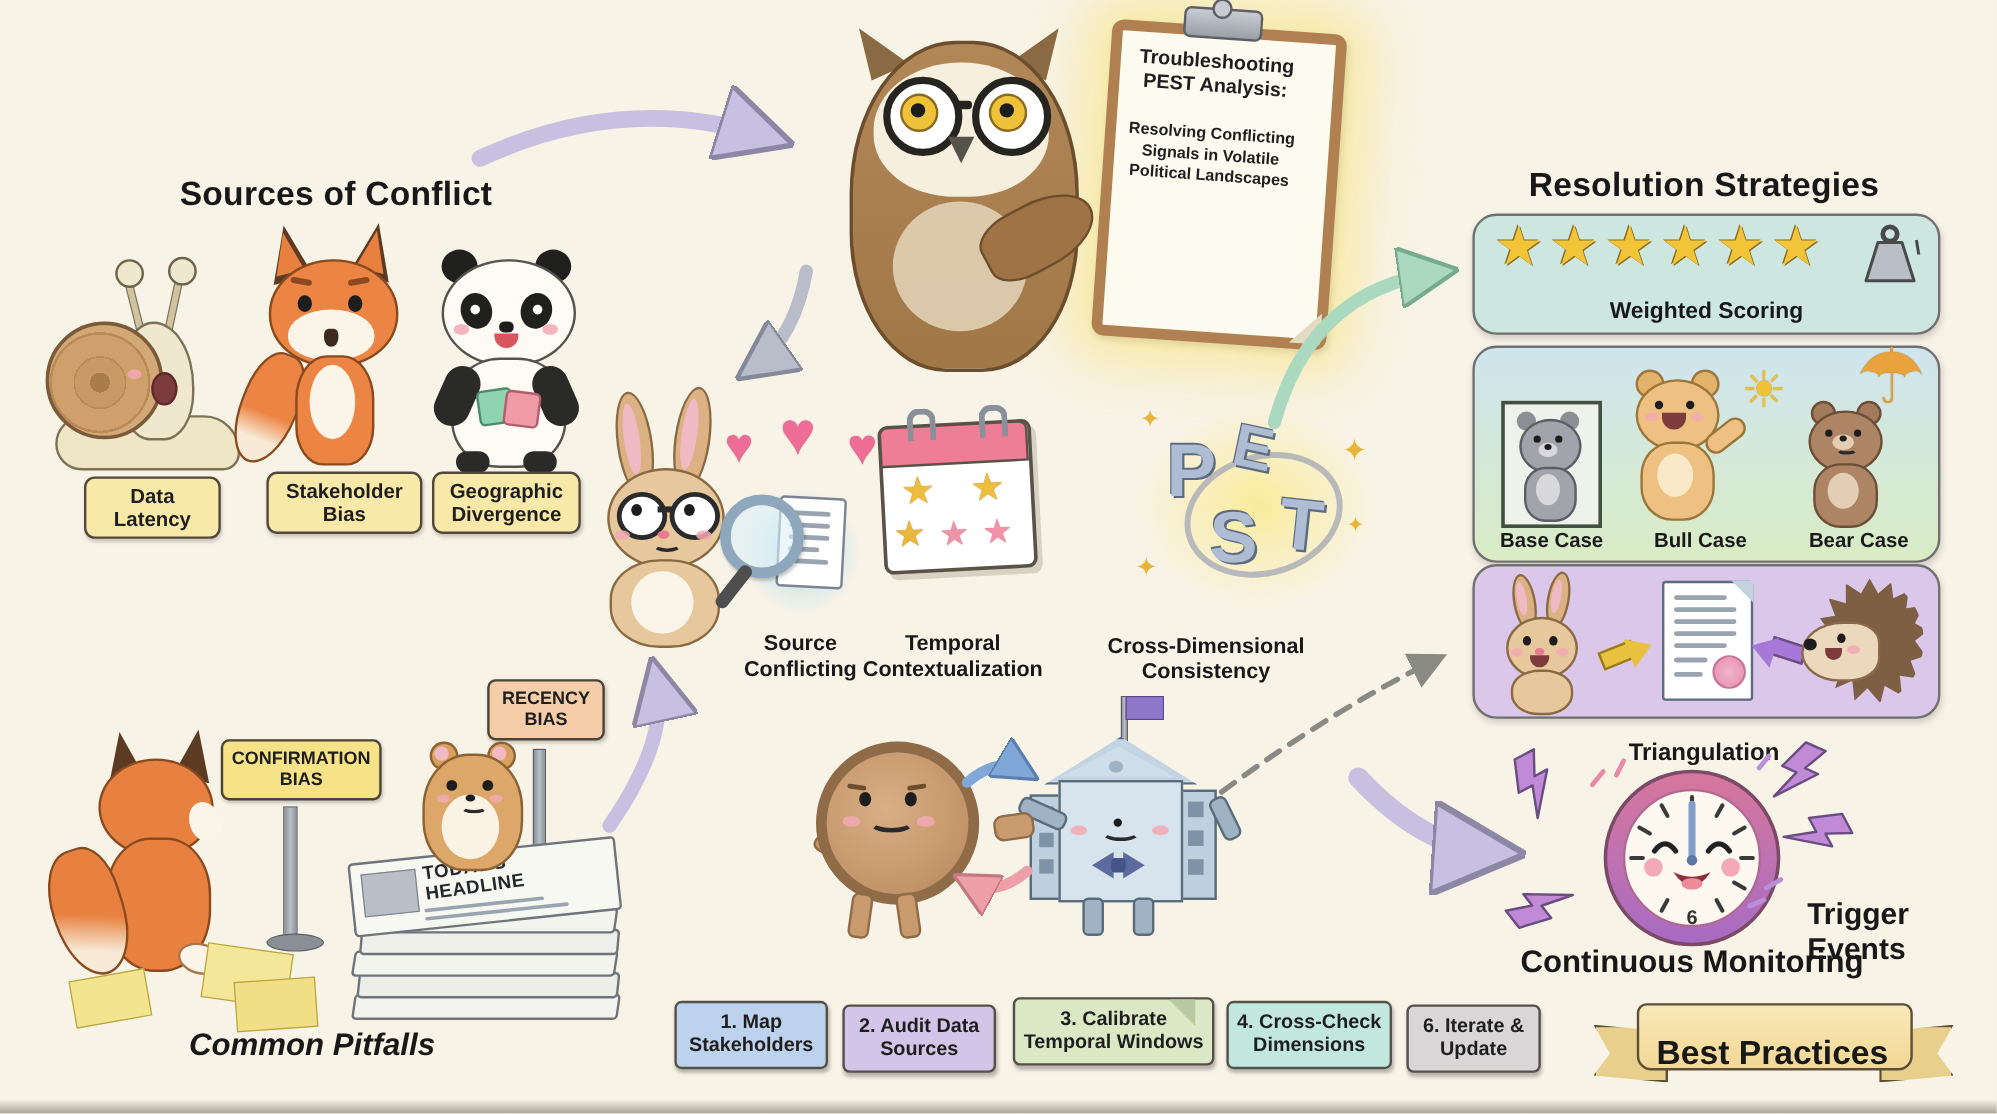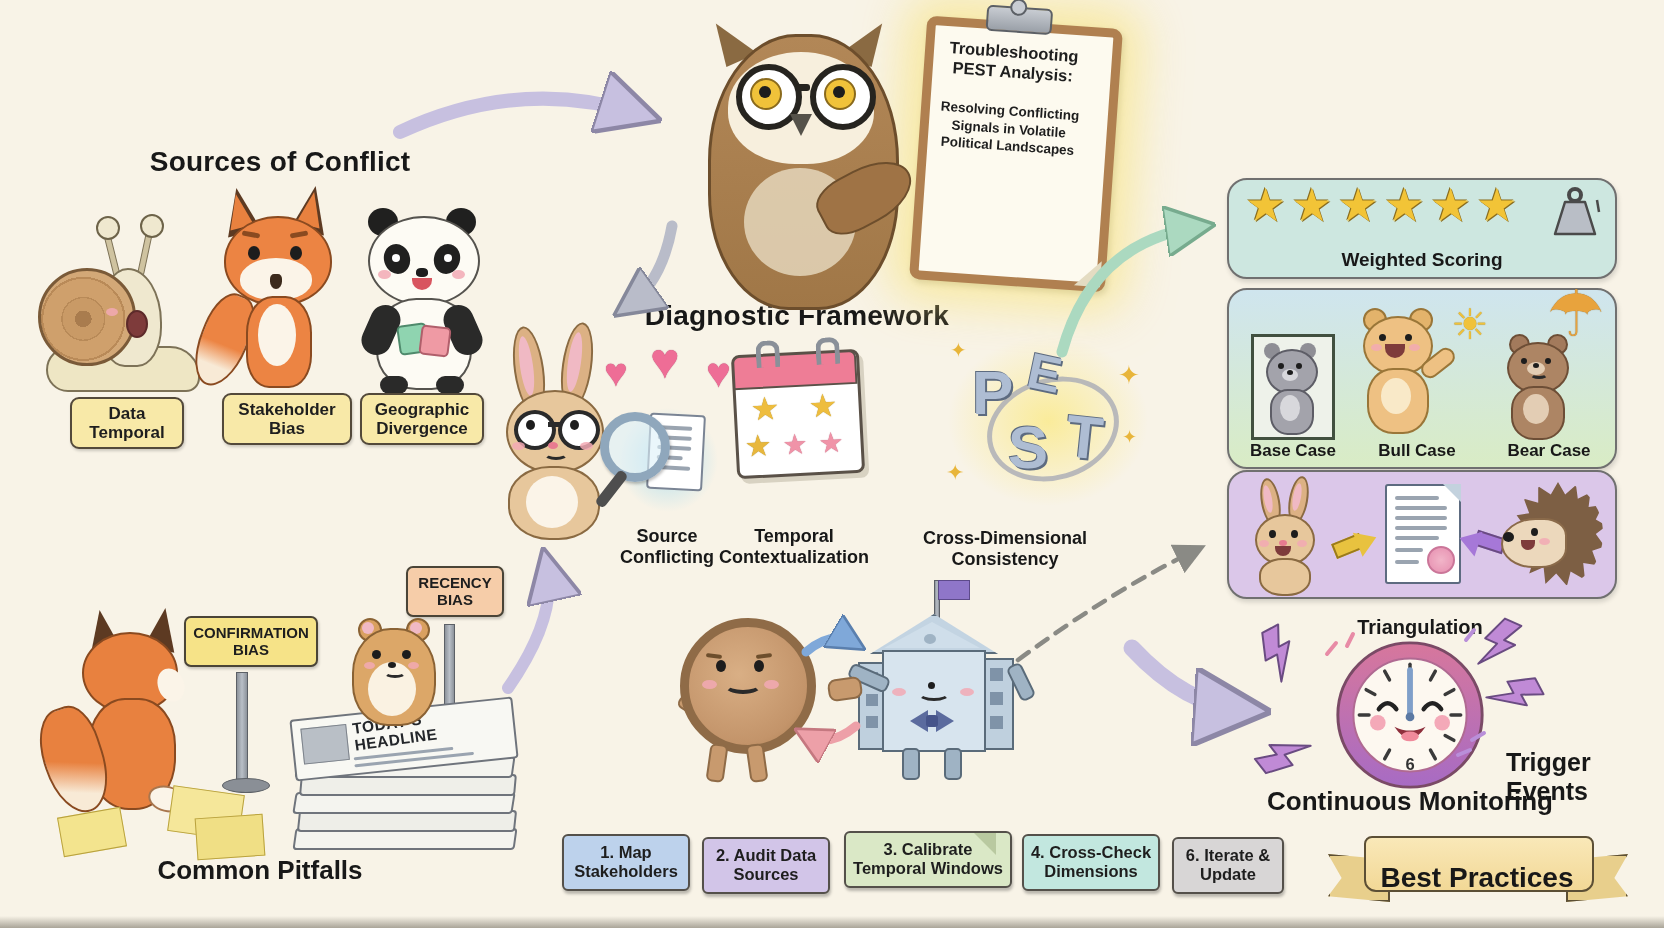--- a/index.html
+++ b/index.html
@@ -131,21 +131,21 @@
     <div class="blush" style="left:92px;top:58px;width:13px;height:9px;"></div>
     <div class="abs" style="left:16px;top:86px;width:92px;height:88px;background:#fdfbf4;border:2px solid #55534e;border-radius:42%;"></div>
     <div class="abs" style="left:6px;top:92px;width:30px;height:52px;background:#2a2a29;border-radius:16px;transform:rotate(24deg);"></div>
     <div class="abs" style="left:88px;top:92px;width:30px;height:52px;background:#2a2a29;border-radius:16px;transform:rotate(-24deg);"></div>
     <div class="abs" style="left:38px;top:112px;width:26px;height:26px;background:#8fd4b0;border:2px solid #4f8a6c;border-radius:5px;transform:rotate(-8deg);"></div>
     <div class="abs" style="left:60px;top:114px;width:26px;height:26px;background:#ef9aa4;border:2px solid #b05f6b;border-radius:5px;transform:rotate(7deg);"></div>
     <div class="abs" style="left:20px;top:164px;width:28px;height:18px;background:#2a2a29;border-radius:10px;"></div>
     <div class="abs" style="left:76px;top:164px;width:28px;height:18px;background:#2a2a29;border-radius:10px;"></div>
   </div>
 
-  <div class="tagbox" style="left:70px;top:397px;width:96px;">Data Temporal</div>
+  <div class="tagbox" style="left:70px;top:397px;width:96px;">Data Latency</div>
   <div class="tagbox" style="left:360px;top:393px;width:106px;">Geographic Divergence</div>
   <div class="tagbox" style="left:222px;top:393px;width:112px;">Stakeholder Bias</div>
 
   <div class="abs" style="left:698px;top:18px;width:220px;height:300px;z-index:2;">
     <div class="abs" style="left:18px;top:0;width:0;height:0;border-left:8px solid transparent;border-right:26px solid transparent;border-bottom:44px solid #8a6a42;transform:rotate(-24deg);"></div>
     <div class="abs" style="left:150px;top:0;width:0;height:0;border-left:26px solid transparent;border-right:8px solid transparent;border-bottom:44px solid #8a6a42;transform:rotate(24deg);"></div>
     <div class="abs" style="left:10px;top:16px;width:185px;height:270px;background:linear-gradient(#b28757,#a07747);border:3px solid #6d4e2c;border-radius:46% 46% 42% 42%;"></div>
     <div class="abs" style="left:30px;top:34px;width:146px;height:112px;background:#f7efdd;border-radius:50% 50% 46% 46%;"></div>
     <div class="abs" style="left:38px;top:46px;width:54px;height:54px;background:#fff;border:6px solid #26241f;border-radius:50%;"></div>
     <div class="abs" style="left:112px;top:46px;width:54px;height:54px;background:#fff;border:6px solid #26241f;border-radius:50%;"></div>
@@ -162,21 +162,20 @@
   <div class="abs" style="left:918px;top:22px;width:178px;height:246px;transform:rotate(4deg);z-index:1;
        background:#fdfaef;border:9px solid #b08050;border-radius:10px;
        box-shadow:0 0 46px 20px rgba(247,227,125,.65), 2px 3px 6px rgba(0,0,0,.2);">
     <div class="abs" style="left:50px;top:-24px;width:62px;height:22px;background:linear-gradient(#c8ccd2,#9aa0a8);border:2px solid #5c6066;border-radius:6px;"></div>
     <div class="abs" style="left:73px;top:-32px;width:13px;height:13px;background:#c8ccd2;border:2px solid #5c6066;border-radius:50%;"></div>
     <div class="abs" style="left:6px;top:12px;width:148px;text-align:center;font-weight:bold;font-size:16.5px;line-height:1.2;">Troubleshooting PEST Analysis:</div>
     <div class="abs" style="left:8px;top:72px;width:144px;text-align:center;font-weight:bold;font-size:13.5px;line-height:1.3;">Resolving Conflicting Signals in Volatile Political Landscapes</div>
     <div class="abs" style="right:-4px;bottom:-4px;width:0;height:0;border-left:26px solid transparent;border-bottom:26px solid #e4dcc2;"></div>
   </div>
 
-  <div class="h1" style="left:637px;top:300px;width:320px;">Diagnostic Framework</div>
 
   <div class="abs" style="left:492px;top:326px;width:140px;height:210px;">
     <div class="abs" style="left:22px;top:0;width:26px;height:84px;background:#dcb184;border:2px solid #8a6a42;border-radius:50%;transform:rotate(-8deg);"></div>
     <div class="abs" style="left:70px;top:-4px;width:26px;height:84px;background:#dcb184;border:2px solid #8a6a42;border-radius:50%;transform:rotate(8deg);"></div>
     <div class="abs" style="left:28px;top:10px;width:13px;height:60px;background:#f0b9c4;border-radius:50%;transform:rotate(-8deg);"></div>
     <div class="abs" style="left:76px;top:6px;width:13px;height:60px;background:#f0b9c4;border-radius:50%;transform:rotate(8deg);"></div>
     <div class="abs" style="left:14px;top:64px;width:94px;height:80px;background:#e7c79c;border:2px solid #8a6a42;border-radius:50%;"></div>
     <div class="abs" style="left:22px;top:84px;width:34px;height:32px;background:#fff;border:4px solid #2a2a2a;border-radius:50%;"></div>
     <div class="abs" style="left:66px;top:84px;width:34px;height:32px;background:#fff;border:4px solid #2a2a2a;border-radius:50%;"></div>
     <div class="abs" style="left:56px;top:96px;width:12px;height:5px;background:#2a2a2a;"></div>
@@ -226,20 +225,21 @@
     <span class="glyph" style="left:1028px;top:348px;font-size:50px;font-weight:bold;color:#aebdd3;transform:rotate(12deg);text-shadow:2px 2px 0 #5d6b80, -1px -1px 0 #5d6b80;">E</span>
     <span class="glyph" style="left:1008px;top:418px;font-size:60px;font-weight:bold;color:#aebdd3;text-shadow:2px 2px 0 #5d6b80, -1px -1px 0 #5d6b80;">S</span>
     <span class="glyph" style="left:1066px;top:408px;font-size:60px;font-weight:bold;color:#aebdd3;transform:rotate(6deg);text-shadow:2px 2px 0 #5d6b80, -1px -1px 0 #5d6b80;">T</span>
   </div>
   <span class="glyph" style="left:950px;top:340px;font-size:20px;color:#e8b53a;">✦</span>
   <span class="glyph" style="left:1118px;top:362px;font-size:26px;color:#e8b53a;">✦</span>
   <span class="glyph" style="left:1122px;top:428px;font-size:18px;color:#e8b53a;">✦</span>
   <span class="glyph" style="left:946px;top:462px;font-size:22px;color:#e8b53a;">✦</span>
   <div class="cap" style="left:900px;top:512px;width:210px;">Cross-Dimensional Consistency</div>
 
+  <div class="h1" style="left:1240px;top:138px;width:360px;">Resolution Strategies</div>
 
   <div class="panel" style="top:178px;height:97px;background:#cde7e0;">
     <span class="glyph" style="left:16px;top:2px;font-size:46px;letter-spacing:5px;color:#f2c437;text-shadow:1px 1px 0 #8a6d1f, -1px -1px 0 #8a6d1f;">★★★★★★</span>
     <svg class="abs" style="right:14px;top:6px;" width="48" height="54" viewBox="0 0 48 54">
       <circle cx="22" cy="9" r="6" fill="none" stroke="#4a4a4a" stroke-width="4"></circle>
       <path d="M12,16 L32,16 L42,48 L2,48 Z" fill="#b9bec6" stroke="#4a4a4a" stroke-width="2.5" stroke-linejoin="round"></path>
       <path d="M44,14 l2,12" stroke="#4a4a4a" stroke-width="2.5" fill="none"></path>
     </svg>
     <div class="cap" style="left:0;bottom:6px;width:100%;font-size:19px;">Weighted Scoring</div>
   </div>
@@ -414,21 +414,21 @@
     <div class="abs" style="left:58px;top:0px;width:12px;height:12px;background:#f0b9c4;border-radius:50%;"></div>
     <div class="abs" style="left:0;top:6px;width:80px;height:94px;background:#dca768;border:2px solid #8a6234;border-radius:46% 46% 42% 42%;"></div>
     <div class="abs" style="left:16px;top:40px;width:48px;height:54px;background:#faf2e2;border-radius:50%;"></div>
     <div class="dot" style="left:20px;top:28px;width:9px;height:9px;"></div>
     <div class="dot" style="left:50px;top:28px;width:9px;height:9px;"></div>
     <div class="dot" style="left:36px;top:40px;width:8px;height:6px;"></div>
     <div class="smile" style="left:32px;top:46px;width:16px;height:7px;"></div>
     <div class="blush" style="left:12px;top:40px;width:11px;height:7px;"></div>
     <div class="blush" style="left:56px;top:40px;width:11px;height:7px;"></div>
   </div>
-  <div class="h2" style="left:110px;top:855px;width:300px;font-size:26px;">Common Pitfalls</div>
+  <div class="h2" style="left:110px;top:855px;width:300px;font-size:26px;font-style:italic;">Common Pitfalls</div>
 
   <div class="abs" style="left:672px;top:618px;width:130px;height:165px;">
     <div class="abs" style="left:4px;top:86px;width:40px;height:10px;background:#c89a6e;border:2px solid #8f6b47;border-radius:6px;transform:rotate(32deg);"></div>
     <div class="abs" style="left:92px;top:70px;width:44px;height:10px;background:#c89a6e;border:2px solid #8f6b47;border-radius:6px;transform:rotate(-14deg);"></div>
     <div class="abs" style="left:8px;top:0;width:118px;height:118px;background:radial-gradient(circle at 42% 40%, #d9af85, #c3946a 70%, #aa7c50);border:9px solid #8f6b47;border-radius:50%;"></div>
     <div class="dot" style="left:44px;top:42px;width:10px;height:12px;"></div>
     <div class="dot" style="left:82px;top:42px;width:10px;height:12px;"></div>
     <div class="abs" style="left:34px;top:36px;width:16px;height:4px;background:#6d4e2c;border-radius:2px;transform:rotate(8deg);"></div>
     <div class="abs" style="left:84px;top:36px;width:16px;height:4px;background:#6d4e2c;border-radius:2px;transform:rotate(-8deg);"></div>
     <div class="smile" style="left:52px;top:58px;width:30px;height:14px;border-width:4px;"></div>

